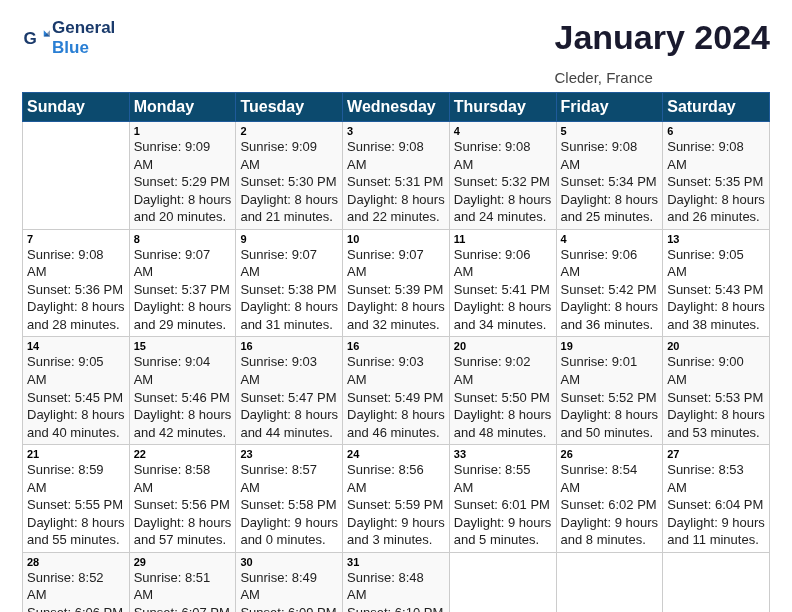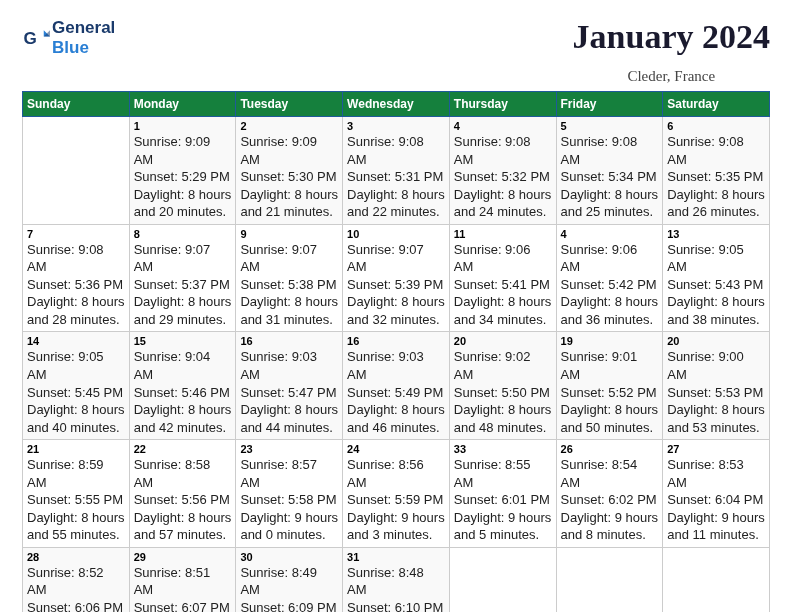--- a/index.html
+++ b/index.html
@@ -26,43 +26,42 @@
       display: flex;
       align-items: center;
       gap: 0;
     }
     .logo-icon {
       width: 28px;
       height: 28px;
       margin-right: 2px;
     }
     .title-block {
-      text-align: center;
-      font-family: Liberation Serif, serif;
+      text-align: left;
     }
     .cal-title {
       font-size: 34px;
       font-weight: bold;
       color: #1a1a2e;
     }
     .cal-subtitle {
       font-size: 15px;
       color: #444;
       margin-top: 12px;
     }
     .calendar {
       width: 100%;
       border-collapse: collapse;
       table-layout: fixed;
       font-size: 10.5px;
     }
     .calendar thead th {
-      background: #15803d;
+      background: #0c4a6e;
       color: #fff;
-      font-size: 12px;
+      font-size: 16px;
       font-weight: bold;
       padding: 5px 4px;
       text-align: left;
       border: 1px solid #1e5a9a;
     }
     .calendar tbody td {
       vertical-align: top;
       border: 1px solid #ccc;
       padding: 3px 4px;
       height: 86px;

